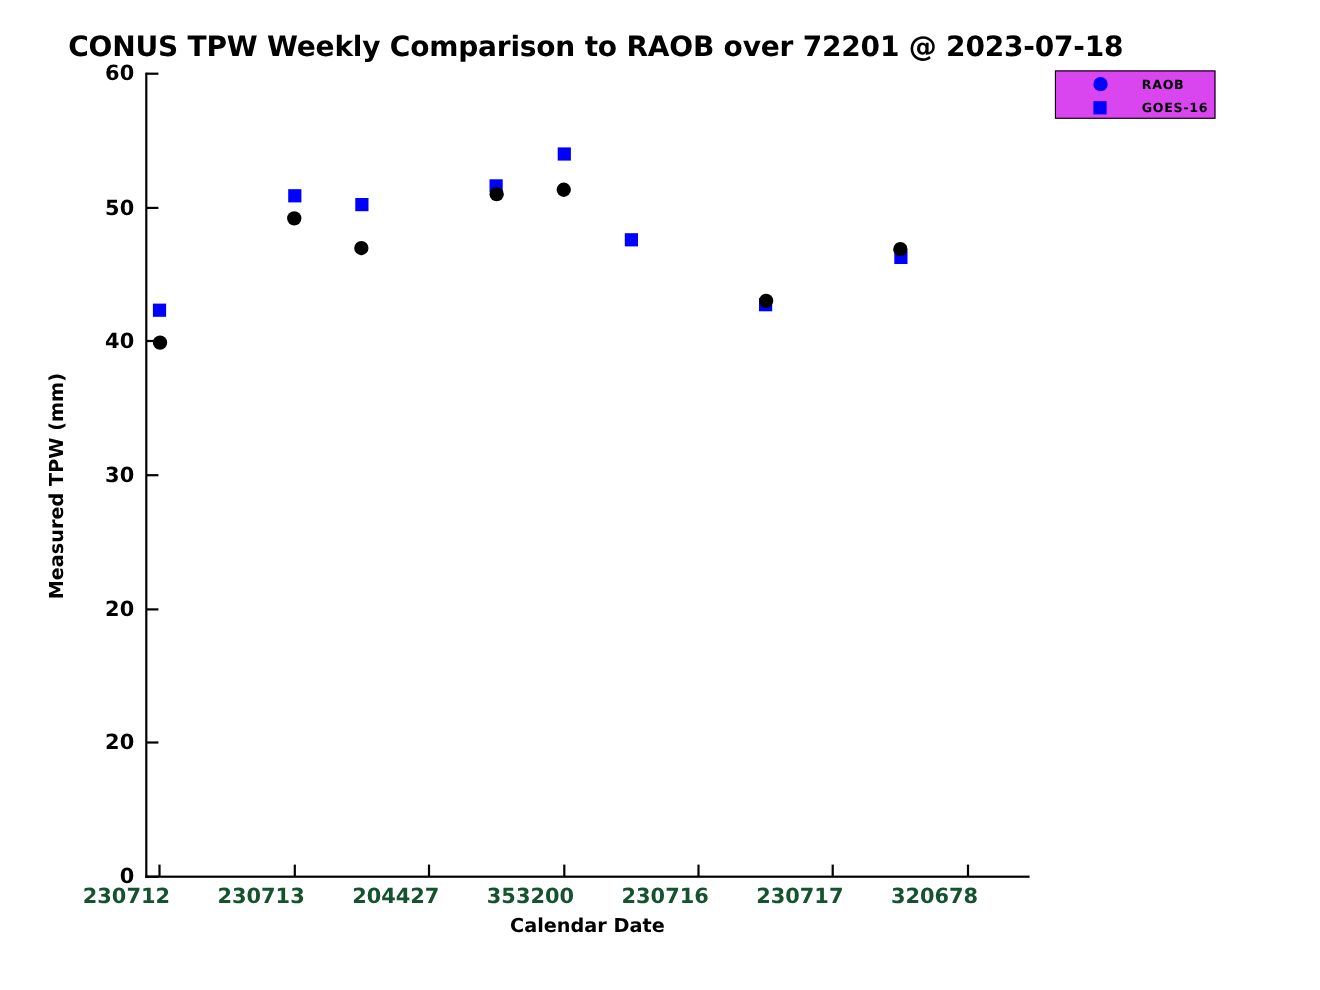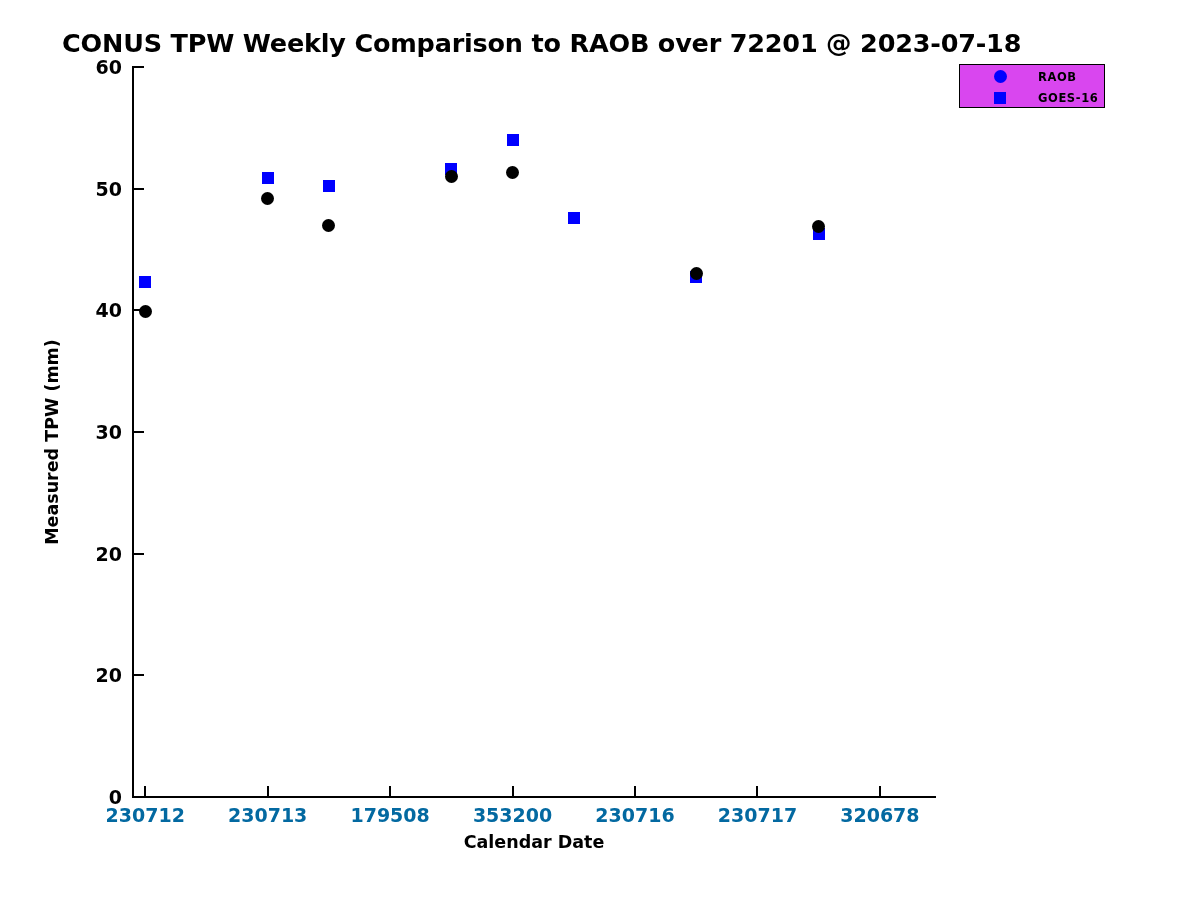--- a/index.html
+++ b/index.html
@@ -83,24 +83,23 @@
     top: 786px;
     width: 2px;
     height: 11px;
     background: #000000;
   }
   .xtick-label {
     position: absolute;
     top: 806px;
     width: 140px;
     margin-left: -70px;
-    text-align: center;
     font-size: 19px;
     font-weight: bold;
-    color: #0369a1;
+    color: #14532d;
     line-height: 1;
   }
 
   
   #xlabel {
     position: absolute;
     top: 832px;
     left: 133px;
     width: 802px;
     text-align: center;
@@ -210,21 +209,21 @@
       <div class="ytick-label" style="top: 179.667px; left: 60px;">50</div>
       <div class="ytick-mark" style="top: 66px;"></div>
       <div class="ytick-label" style="top: 58px; left: 60px;">60</div>
     </div>
   <div id="x-ticks">
       <div class="xtick-mark" style="left: 144.244px;"></div>
       <div class="xtick-label" style="left: 145.244px;">230712</div>
       <div class="xtick-mark" style="left: 266.687px;"></div>
       <div class="xtick-label" style="left: 267.687px;">230713</div>
       <div class="xtick-mark" style="left: 389.13px;"></div>
-      <div class="xtick-label" style="left: 390.13px;">179508</div>
+      <div class="xtick-label" style="left: 390.13px;">204427</div>
       <div class="xtick-mark" style="left: 511.573px;"></div>
       <div class="xtick-label" style="left: 512.573px;">353200</div>
       <div class="xtick-mark" style="left: 634.015px;"></div>
       <div class="xtick-label" style="left: 635.015px;">230716</div>
       <div class="xtick-mark" style="left: 756.458px;"></div>
       <div class="xtick-label" style="left: 757.458px;">230717</div>
       <div class="xtick-mark" style="left: 878.901px;"></div>
       <div class="xtick-label" style="left: 879.901px;">320678</div>
     </div>
 

